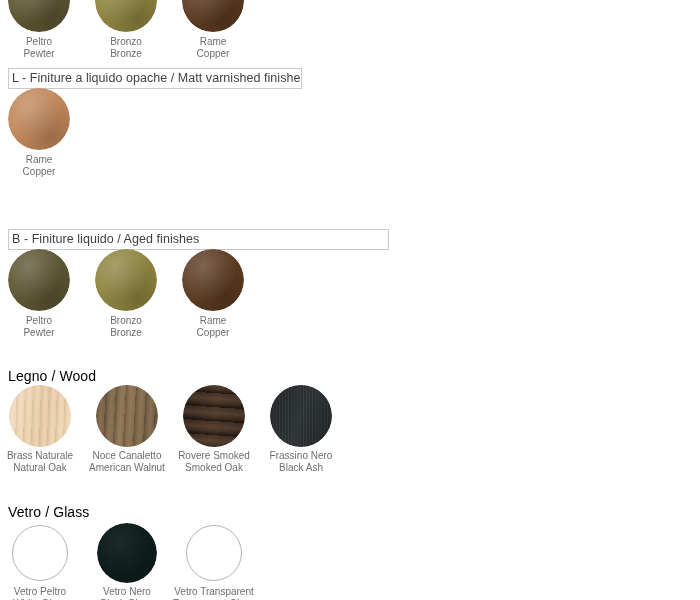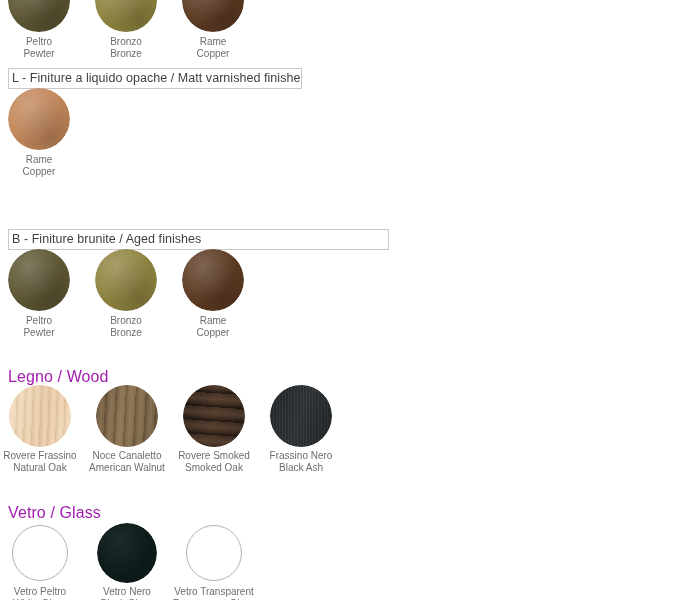--- a/index.html
+++ b/index.html
@@ -20,22 +20,22 @@
     position: relative;
     width: 700px;
     height: 600px;
     overflow: hidden;
   }
 
   
   .section-heading {
     position: absolute;
     left: 8px;
-    font-size: 16px;
-    color: #a21caf;
+    font-size: 14px;
+    color: #000000;
     letter-spacing: 0.1px;
     white-space: nowrap;
   }
   .section-heading.bold {
     font-weight: bold;
     color: #3f3f41;
     font-size: 16px;
     margin-top: 28px;
   }
 
@@ -138,40 +138,40 @@
       </div>
     </div>
     <div class="finish-bar" style="top: 68px; left: 8px; width: 294px;">L - Finiture a liquido opache / Matt varnished finishes</div>
     <div class="swatch-row" style="position: absolute; top: 88px; left: 0px; height: 102px; width: 700px;">
       <div class="swatch" style="left: -4.5px; width: 87px; top: 0px; height: 102px;">
         <div class="swatch-dot tex-metal" style="position: absolute; left: 12.5px; top: 0px; width: 62px; height: 62px; background-color: rgb(194, 135, 90);"></div>
         <div class="swatch-label" style="top: 66px;"><span>Rame</span><span class="l2">Copper</span></div>
       </div>
     </div>
     <div class="section-heading bold" style="top: 204px;">Top</div>
-    <div class="finish-bar" style="top: 229px; left: 8px; width: 381px;">B - Finiture brunite / Aged finishes</div>
+    <div class="finish-bar" style="top: 229px; left: 8px; width: 381px;">B - Finiture liquido / Aged finishes</div>
     <div class="swatch-row" style="position: absolute; top: 249px; left: 0px; height: 102px; width: 700px;">
       <div class="swatch" style="left: -4.5px; width: 87px; top: 0px; height: 102px;">
         <div class="swatch-dot tex-metal" style="position: absolute; left: 12.5px; top: 0px; width: 62px; height: 62px; background-color: rgb(93, 86, 51);"></div>
         <div class="swatch-label" style="top: 66px;"><span>Peltro</span><span class="l2">Pewter</span></div>
       </div>
       <div class="swatch" style="left: 82.5px; width: 87px; top: 0px; height: 102px;">
         <div class="swatch-dot tex-metal" style="position: absolute; left: 12.5px; top: 0px; width: 62px; height: 62px; background-color: rgb(143, 132, 64);"></div>
         <div class="swatch-label" style="top: 66px;"><span>Bronzo</span><span class="l2">Bronze</span></div>
       </div>
       <div class="swatch" style="left: 169.5px; width: 87px; top: 0px; height: 102px;">
         <div class="swatch-dot tex-metal" style="position: absolute; left: 12.5px; top: 0px; width: 62px; height: 62px; background-color: rgb(92, 58, 34);"></div>
         <div class="swatch-label" style="top: 66px;"><span>Rame</span><span class="l2">Copper</span></div>
       </div>
     </div>
     <div class="section-heading" style="top: 368px;">Legno /  Wood</div>
     <div class="swatch-row" style="position: absolute; top: 385px; left: 0px; height: 102px; width: 700px;">
       <div class="swatch" style="left: -3.5px; width: 87px; top: 0px; height: 102px;">
         <div class="swatch-dot tex-wood-oak" style="position: absolute; left: 12.5px; top: 0px; width: 62px; height: 62px; background-color: rgb(230, 205, 173);"></div>
-        <div class="swatch-label" style="top: 65px;"><span>Rovere Frassino</span><span class="l2">Natural Oak</span></div>
+        <div class="swatch-label" style="top: 65px;"><span>Brass Naturale</span><span class="l2">Natural Oak</span></div>
       </div>
       <div class="swatch" style="left: 83.5px; width: 87px; top: 0px; height: 102px;">
         <div class="swatch-dot tex-wood-walnut" style="position: absolute; left: 12.5px; top: 0px; width: 62px; height: 62px; background-color: rgb(122, 100, 72);"></div>
         <div class="swatch-label" style="top: 65px;"><span>Noce Canaletto</span><span class="l2">American Walnut</span></div>
       </div>
       <div class="swatch" style="left: 170.5px; width: 87px; top: 0px; height: 102px;">
         <div class="swatch-dot tex-wood-smoked" style="position: absolute; left: 12.5px; top: 0px; width: 62px; height: 62px; background-color: rgb(58, 42, 32);"></div>
         <div class="swatch-label" style="top: 65px;"><span>Rovere Smoked</span><span class="l2">Smoked Oak</span></div>
       </div>
       <div class="swatch" style="left: 257.5px; width: 87px; top: 0px; height: 102px; text-decoration: underline;">

